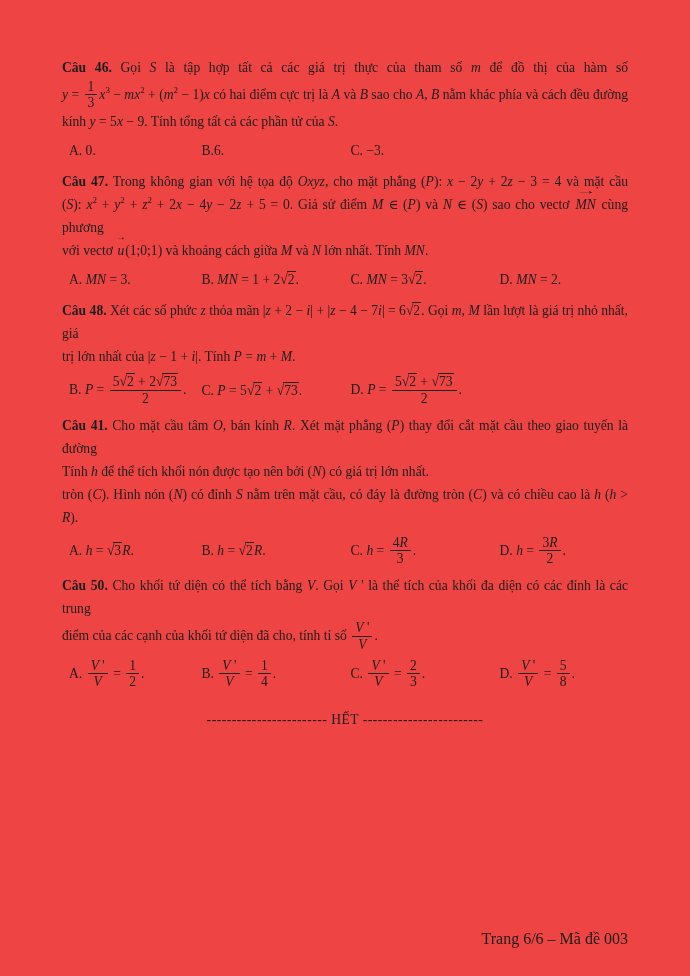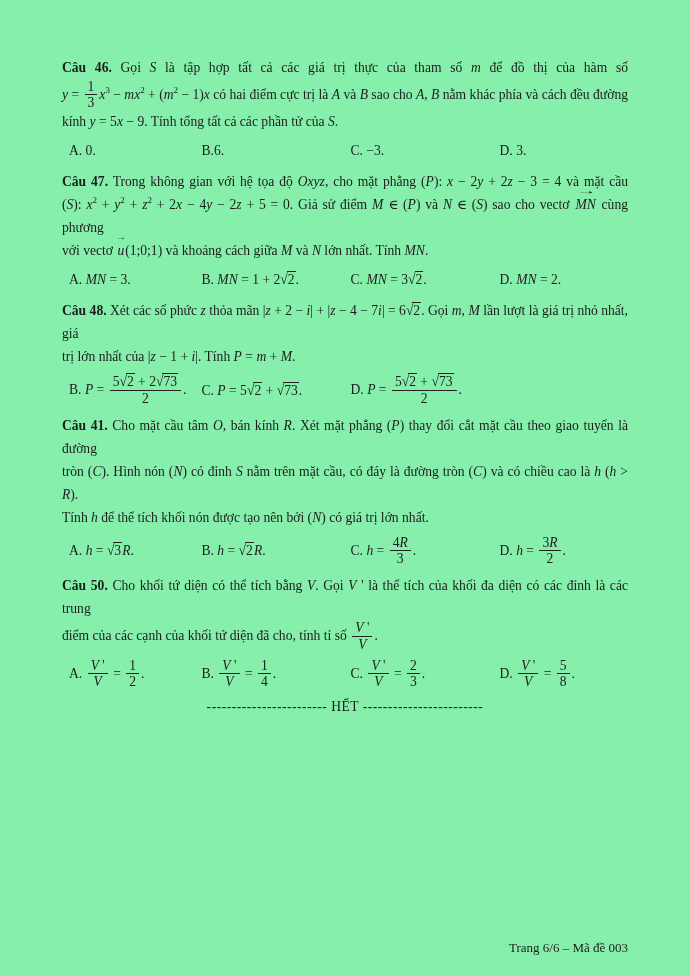--- a/index.html
+++ b/index.html
@@ -1,17 +1,17 @@
 <!DOCTYPE html>
 <html><head>
 <meta charset="utf-8">
 <style>
   html,body{margin:0;padding:0;background:#ffffff;}
   .page{
-    position:relative;width:690px;height:976px;background:#86efac;
+    position:relative;width:690px;height:976px;background:#ef4444;
     font-family:"Liberation Serif","DejaVu Serif",serif;
     color:#1c1c1c;overflow:hidden;
   }
   .content{position:absolute;left:62px;right:62px;top:56px;}
   .question{margin-bottom:3px;}
   .line{font-size:13.6px;line-height:23px;text-align:justify;}
   .line.j{text-align-last:justify;}
   b{font-weight:bold;}
   i{font-style:italic;}
   sup{font-size:0.66em;line-height:0;}
@@ -20,37 +20,36 @@
   .frac .den{display:block;padding:0 3px;}
   .sqrt{white-space:nowrap;}
   .sqrt .radical{display:inline-block;transform:scaleY(1.08);}
   .sqrt .radicand{border-top:1.2px solid #222;margin-left:-1px;padding:0 1px;}
   .vec{position:relative;display:inline-block;padding:0 1px;}
   .vec .vec-arrow{position:absolute;top:-0.72em;left:50%;transform:translateX(-50%);font-size:0.72em;line-height:1;}
   .vec.wide .vec-arrow{transform:translateX(-50%) scaleX(2.1);}
   .answers{display:grid;grid-template-columns:24% 27% 27% 22%;align-items:center;
            font-size:13.6px;line-height:23px;margin:4px 7px 6px;}
   .answer{padding:2px 0;}
-  .end-line{text-align:center;font-size:13.6px;margin-top:8px;letter-spacing:0.5px;}
-  .footer{position:absolute;right:62px;bottom:20px;font-size:13px;}
+  .end-line{text-align:center;font-size:13.6px;margin-top:21px;letter-spacing:0.5px;}
+  .footer{position:absolute;right:62px;bottom:28px;font-size:16px;}
 </style>
 </head>
 <body>
 
 <div class="page">
   <div class="content">
       <div class="question">
         <div class="line j"><b>Câu 46.</b><span> Gọi </span><i>S</i><span> là tập hợp tất cả các giá trị thực của tham số </span><i>m</i><span> để đồ thị của hàm số</span></div>
         <div class="line j"><i>y</i><span> = </span><span class="frac"><span class="num"><span>1</span></span><span class="den"><span>3</span></span></span><i>x</i><sup>3</sup><span> − </span><i>mx</i><sup>2</sup><span> + (</span><i>m</i><sup>2</sup><span> − 1)</span><i>x</i><span> có hai điểm cực trị là </span><i>A</i><span> và </span><i>B</i><span> sao cho </span><i>A</i><span>, </span><i>B</i><span> nằm khác phía và cách đều đường</span></div>
         <div class="line"><span>kính </span><i>y</i><span> = 5</span><i>x</i><span> − 9. Tính tổng tất cả các phần tử của </span><i>S</i><span>.</span></div>
         <div class="answers">
           <div class="answer"><span>A. 0.</span></div>
           <div class="answer"><span>B.6.</span></div>
           <div class="answer"><span>C. −3.</span></div>
-          <div class="answer"><span>D. 3.</span></div>
         </div>
       </div>
       <div class="question">
         <div class="line j"><b>Câu 47.</b><span> Trong không gian với hệ tọa độ </span><i>Oxyz</i><span>, cho mặt phẳng (</span><i>P</i><span>): </span><i>x</i><span> − 2</span><i>y</i><span> + 2</span><i>z</i><span> − 3 = 4 và mặt cầu</span></div>
         <div class="line j"><span>(</span><i>S</i><span>): </span><i>x</i><sup>2</sup><span> + </span><i>y</i><sup>2</sup><span> + </span><i>z</i><sup>2</sup><span> + 2</span><i>x</i><span> − 4</span><i>y</i><span> − 2</span><i>z</i><span> + 5 = 0. Giả sử điểm </span><i>M</i><span> ∈ (</span><i>P</i><span>) và </span><i>N</i><span> ∈ (</span><i>S</i><span>) sao cho vectơ </span><span class="vec wide"><span class="vec-arrow">→</span><i>MN</i></span><span> cùng phương</span></div>
         <div class="line"><span>với vectơ </span><span class="vec"><span class="vec-arrow">→</span><i>u</i></span><span>(1;0;1) và khoảng cách giữa </span><i>M</i><span> và </span><i>N</i><span> lớn nhất. Tính </span><i>MN</i><span>.</span></div>
         <div class="answers">
           <div class="answer"><span>A. </span><i>MN</i><span> = 3.</span></div>
           <div class="answer"><span>B. </span><i>MN</i><span> = 1 + 2</span><span class="sqrt"><span class="radical">√</span><span class="radicand"><span>2</span></span></span><span>.</span></div>
           <div class="answer"><span>C. </span><i>MN</i><span> = 3</span><span class="sqrt"><span class="radical">√</span><span class="radicand"><span>2</span></span></span><span>.</span></div>
@@ -61,22 +60,22 @@
         <div class="line j"><b>Câu 48.</b><span> Xét các số phức </span><i>z</i><span> thỏa mãn |</span><i>z</i><span> + 2 − </span><i>i</i><span>| + |</span><i>z</i><span> − 4 − 7</span><i>i</i><span>| = 6</span><span class="sqrt"><span class="radical">√</span><span class="radicand"><span>2</span></span></span><span>. Gọi </span><i>m</i><span>, </span><i>M</i><span> lần lượt là giá trị nhỏ nhất, giá</span></div>
         <div class="line"><span>trị lớn nhất của |</span><i>z</i><span> − 1 + </span><i>i</i><span>|. Tính </span><i>P</i><span> = </span><i>m</i><span> + </span><i>M</i><span>.</span></div>
         <div class="answers">
           <div class="answer"><span>B. </span><i>P</i><span> = </span><span class="frac"><span class="num"><span>5</span><span class="sqrt"><span class="radical">√</span><span class="radicand"><span>2</span></span></span><span> + 2</span><span class="sqrt"><span class="radical">√</span><span class="radicand"><span>73</span></span></span></span><span class="den"><span>2</span></span></span><span>.</span></div>
           <div class="answer"><span>C. </span><i>P</i><span> = 5</span><span class="sqrt"><span class="radical">√</span><span class="radicand"><span>2</span></span></span><span> + </span><span class="sqrt"><span class="radical">√</span><span class="radicand"><span>73</span></span></span><span>.</span></div>
           <div class="answer"><span>D. </span><i>P</i><span> = </span><span class="frac"><span class="num"><span>5</span><span class="sqrt"><span class="radical">√</span><span class="radicand"><span>2</span></span></span><span> + </span><span class="sqrt"><span class="radical">√</span><span class="radicand"><span>73</span></span></span></span><span class="den"><span>2</span></span></span><span>.</span></div>
         </div>
       </div>
       <div class="question">
         <div class="line j"><b>Câu 41.</b><span> Cho mặt cầu tâm </span><i>O</i><span>, bán kính </span><i>R</i><span>. Xét mặt phẳng (</span><i>P</i><span>) thay đổi cắt mặt cầu theo giao tuyến là đường</span></div>
+        <div class="line"><span>Tính </span><i>h</i><span> để thể tích khối nón được tạo nên bởi (</span><i>N</i><span>) có giá trị lớn nhất.</span></div>
         <div class="line j"><span>tròn (</span><i>C</i><span>). Hình nón (</span><i>N</i><span>) có đỉnh </span><i>S</i><span> nằm trên mặt cầu, có đáy là đường tròn (</span><i>C</i><span>) và có chiều cao là </span><i>h</i><span> (</span><i>h</i><span> &gt; </span><i>R</i><span>).</span></div>
-        <div class="line"><span>Tính </span><i>h</i><span> để thể tích khối nón được tạo nên bởi (</span><i>N</i><span>) có giá trị lớn nhất.</span></div>
         <div class="answers">
           <div class="answer"><span>A. </span><i>h</i><span> = </span><span class="sqrt"><span class="radical">√</span><span class="radicand"><span>3</span></span></span><i>R</i><span>.</span></div>
           <div class="answer"><span>B. </span><i>h</i><span> = </span><span class="sqrt"><span class="radical">√</span><span class="radicand"><span>2</span></span></span><i>R</i><span>.</span></div>
           <div class="answer"><span>C. </span><i>h</i><span> = </span><span class="frac"><span class="num"><span>4</span><i>R</i></span><span class="den"><span>3</span></span></span><span>.</span></div>
           <div class="answer"><span>D. </span><i>h</i><span> = </span><span class="frac"><span class="num"><span>3</span><i>R</i></span><span class="den"><span>2</span></span></span><span>.</span></div>
         </div>
       </div>
       <div class="question">
         <div class="line j"><b>Câu 50.</b><span> Cho khối tứ diện có thể tích bằng </span><i>V</i><span>. Gọi </span><i>V</i><span> ' là thể tích của khối đa diện có các đỉnh là các trung</span></div>
         <div class="line"><span>điểm của các cạnh của khối tứ diện đã cho, tính tỉ số </span><span class="frac"><span class="num"><i>V</i><span> '</span></span><span class="den"><i>V</i></span></span><span>.</span></div>

